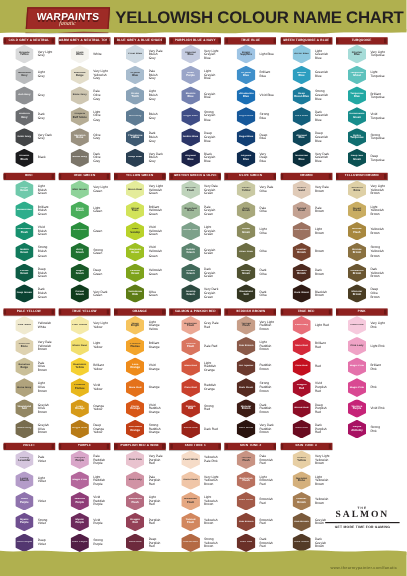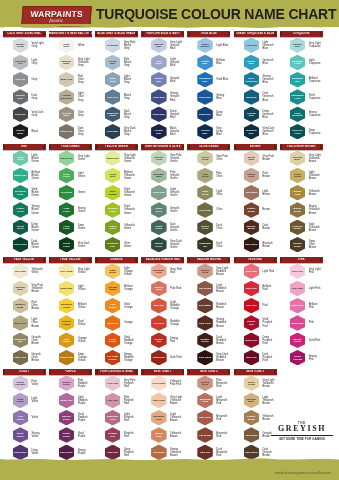--- a/index.html
+++ b/index.html
@@ -117,21 +117,21 @@
 </head>
 <body>
 
 <div class="page">
 
   <div class="header">
     <div class="logo-badge">
       <div class="l1">WARPAINTS</div>
       <div class="l2">fanatic</div>
     </div>
-    <div class="chart-title">TURQUOISE COLOUR NAME CHART</div>
+    <div class="chart-title">YELLOWISH COLOUR NAME CHART</div>
   </div>
   <div class="wave-strip" style="top:24px;">
     <svg width="339" height="6" viewBox="0 0 339 6" preserveAspectRatio="none">
       <path d="M0,0 L339,0 L339,2 C320,5 300,1 280,3 C255,6 230,1 205,3 C180,5.5 155,1 130,3 C105,5.5 80,1 55,3 C35,5 15,1.5 0,3.5 Z" fill="#b0b04f"></path>
     </svg>
   </div>
 
   <div id="grid-root">
       <div class="band" style="top: 31px;">
         <div class="col" style="left: 2.5px; width: 43.2px;">
@@ -1245,21 +1245,21 @@
               <b>Monster Brown</b>
             </div>
             <div class="pname">Brownish Black</div>
           </div>
         </div>
       </div>
     </div>
 
   <div class="ap-logo">
     <div class="ap-the">THE</div>
-    <div class="ap-painter">GREYISH</div>
+    <div class="ap-painter">SALMON</div>
     <div class="ap-rule"></div>
     <div class="ap-tag">GET MORE TIME FOR GAMING</div>
   </div>
 
   <div class="footer"></div>
   <div class="wave-strip" style="bottom:17px;">
     <svg width="339" height="6" viewBox="0 0 339 6" preserveAspectRatio="none">
       <path d="M0,6 L339,6 L339,2.5 C318,0 296,4 272,2 C248,0 226,4.5 200,2.5 C176,0.5 152,4.5 126,2.5 C100,0.5 76,4.5 50,2.5 C30,1 14,3.5 0,2 Z" fill="#b0b04f"></path>
     </svg>
   </div>

